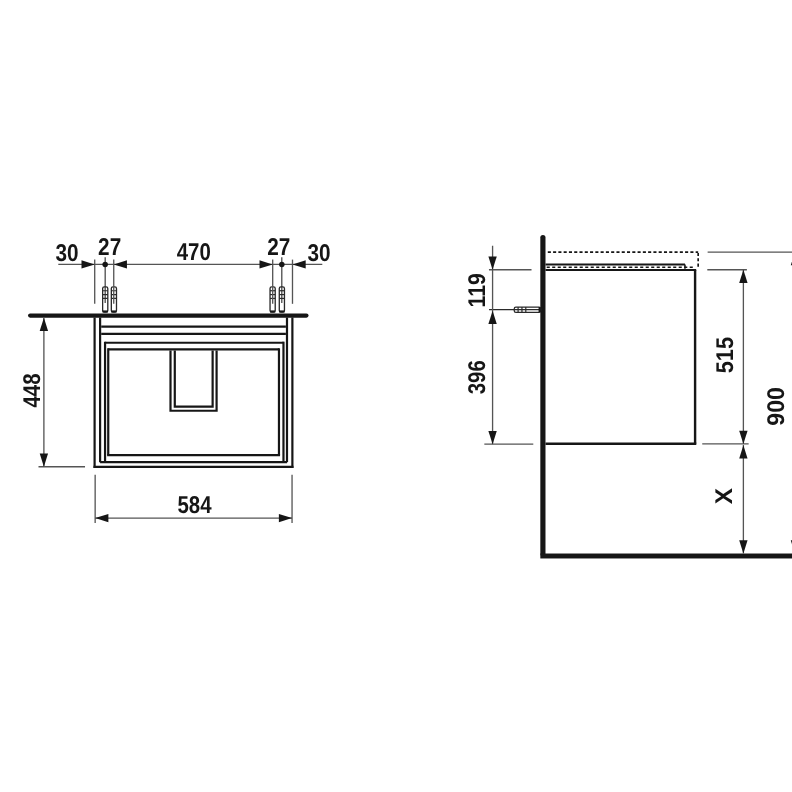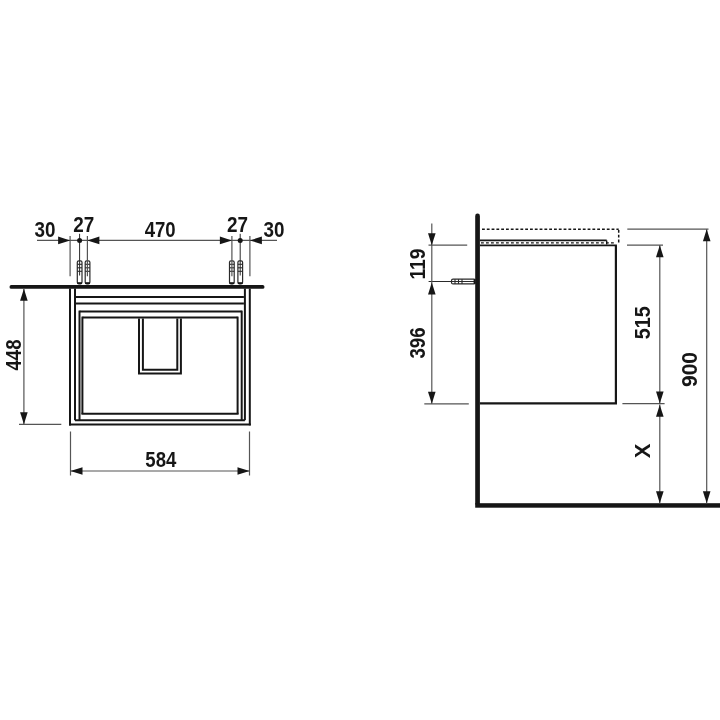--- a/index.html
+++ b/index.html
@@ -1,16 +1,16 @@
 <!DOCTYPE html>
 <html><head>
 <meta charset="utf-8">
 <style>
   html,body{margin:0;padding:0;background:#ffffff;}
-  .page{width:672px;height:720px;position:relative;background:#ffffff;}
+  .page{width:672px;height:720px;position:relative;background:#ffffff;margin-left:16px;}
   text{font-family:"Liberation Sans",sans-serif;font-weight:bold;fill:#161616;}
 </style>
 </head>
 <body>
 <div class="page">
 <svg width="720" height="720" viewBox="0 0 720 720">
 
   <rect x="0" y="0" width="720" height="720" fill="#ffffff"></rect>
 
   <g>

